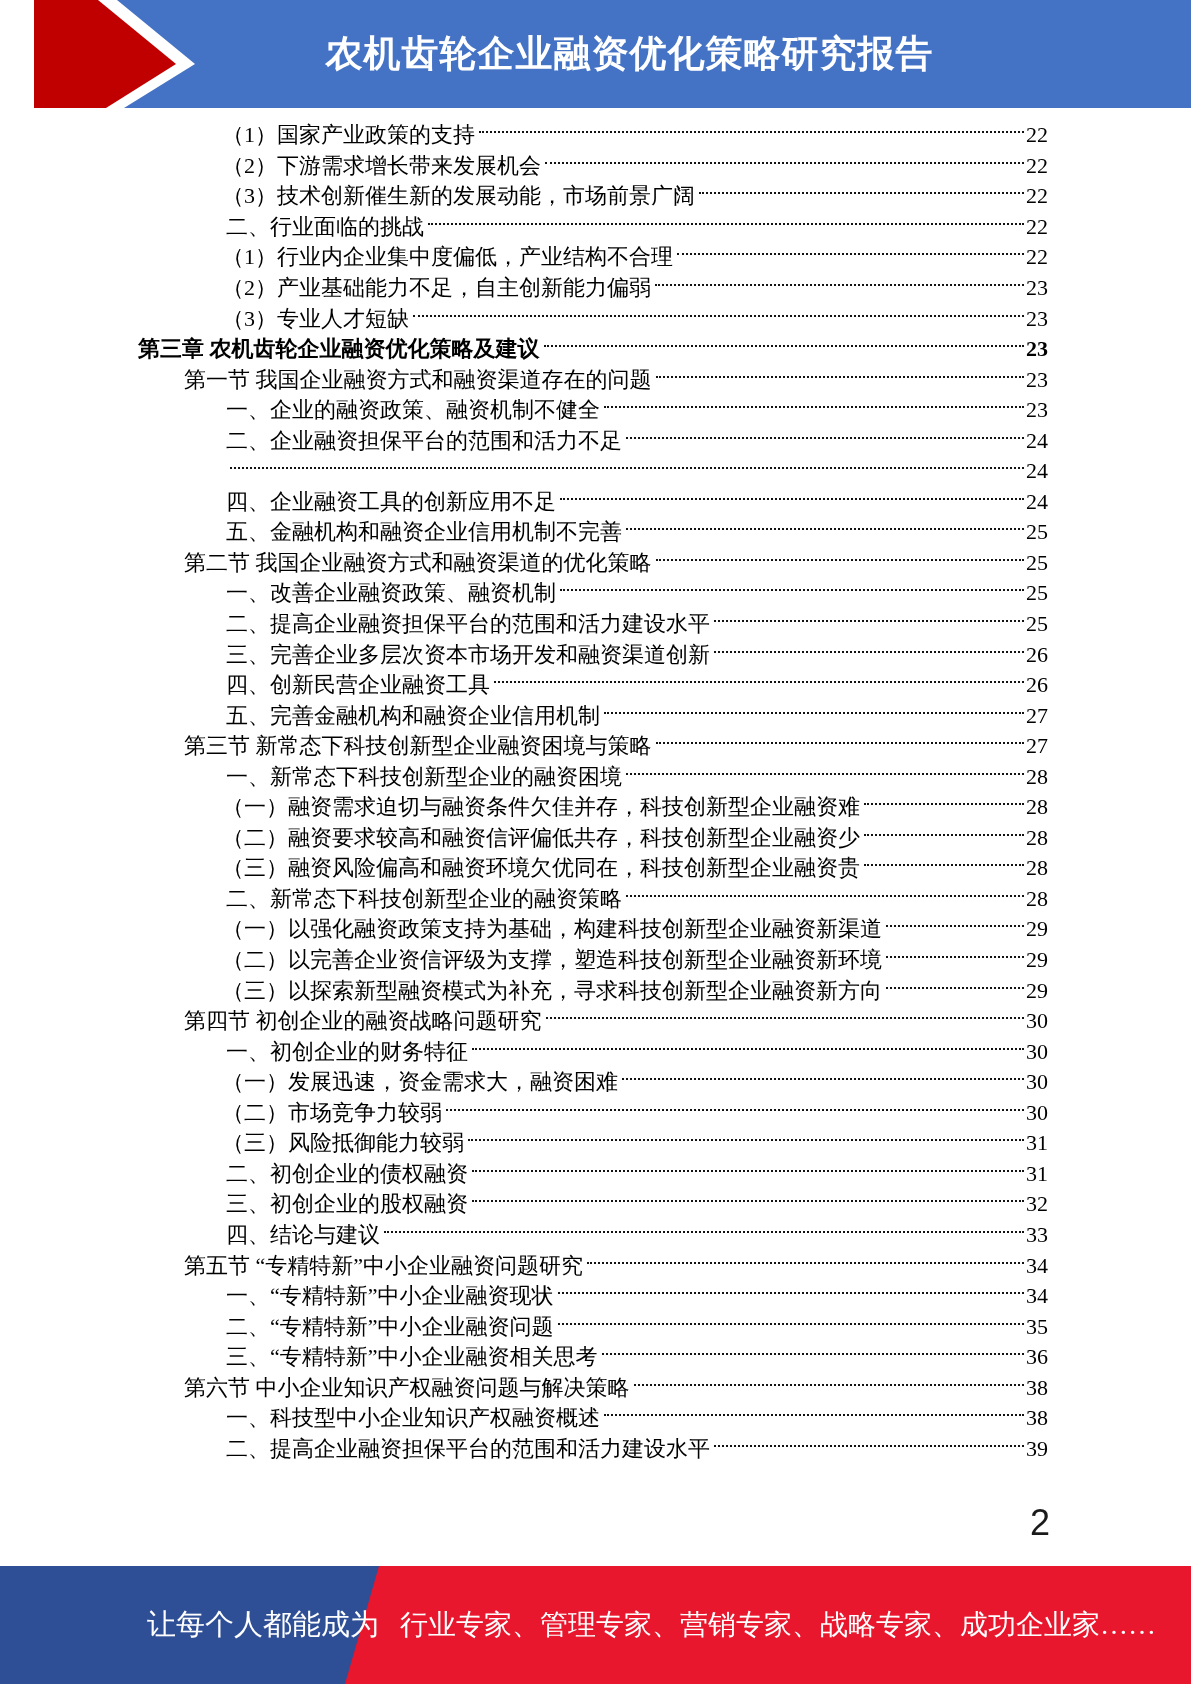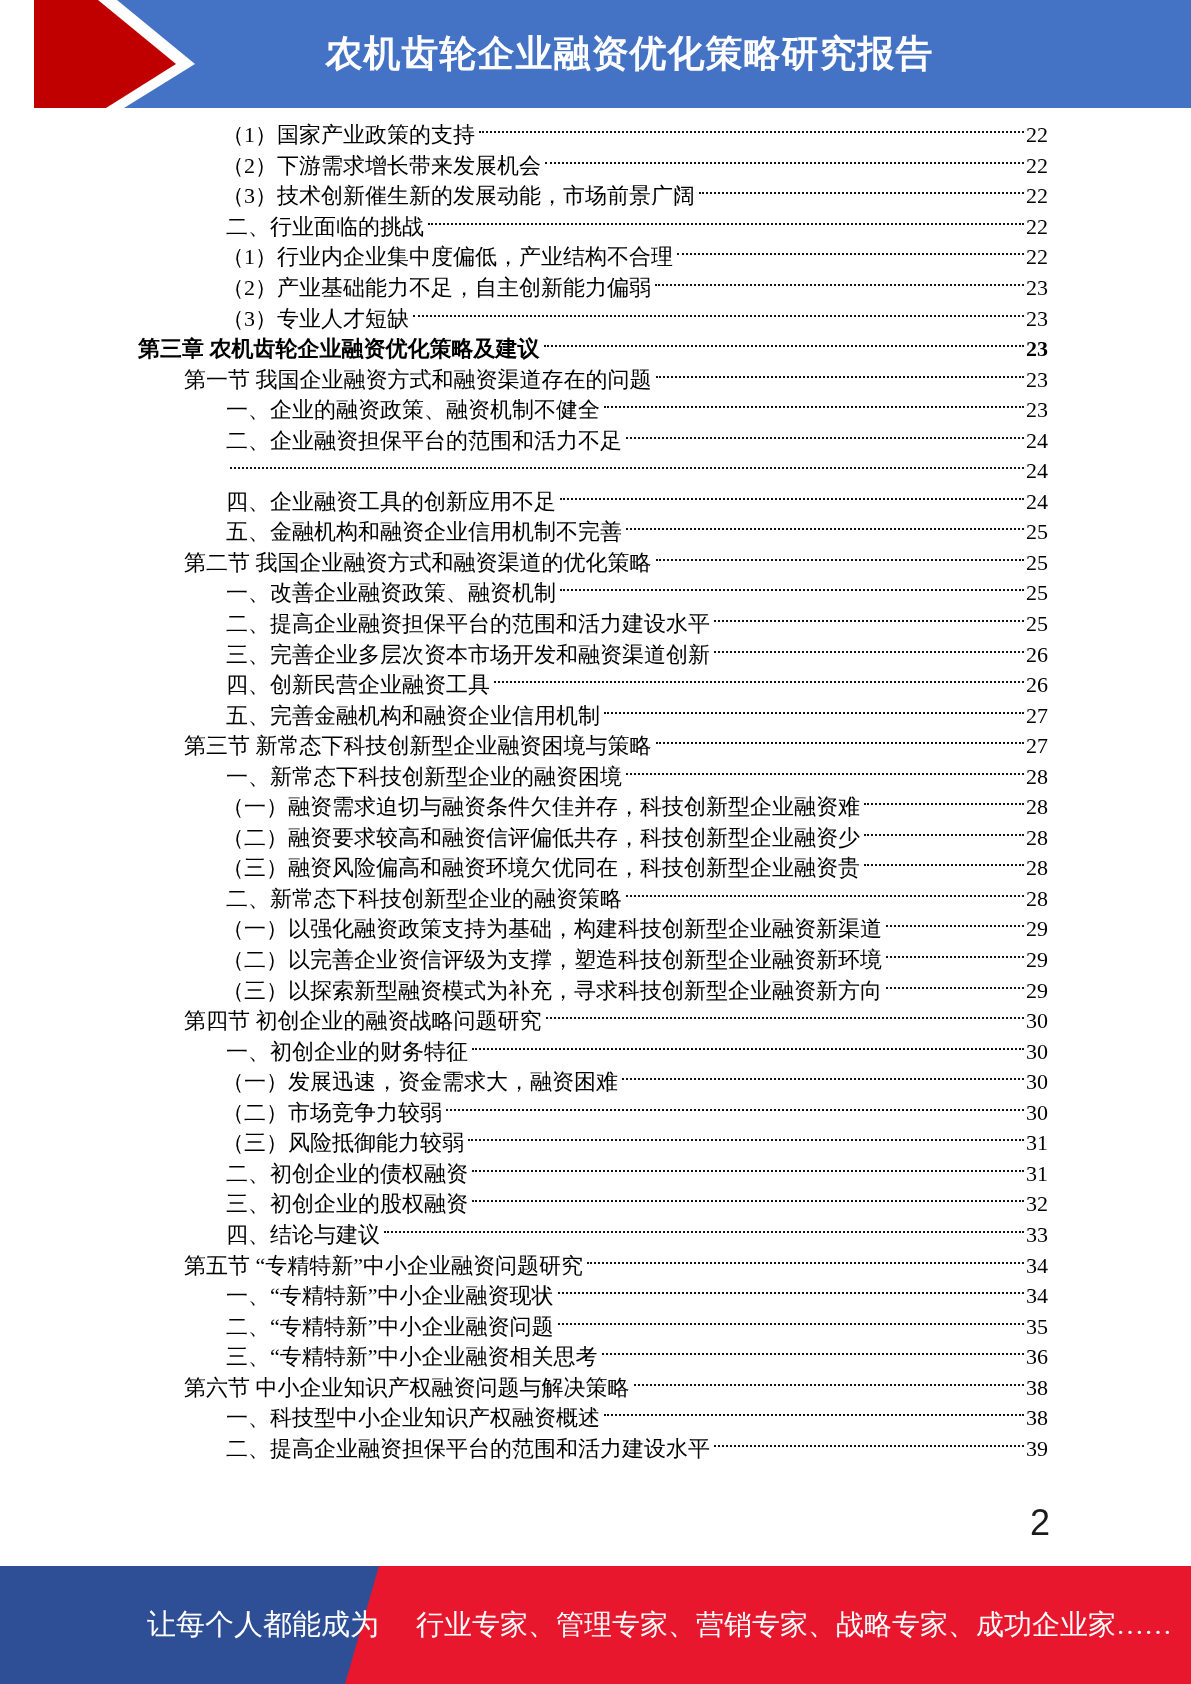--- a/index.html
+++ b/index.html
@@ -45,21 +45,21 @@
           font-size:36px;color:#1a1a1a;}
 
   
   .footer{position:absolute;left:0;top:1566px;width:1191px;height:118px;
           background:var(--footer-blue);}
   .footer-red{position:absolute;left:0;top:0;width:1191px;height:118px;
           background:var(--footer-red);
           clip-path:polygon(379px 0,1191px 0,1191px 118px,345px 118px);}
   .footer-left{position:absolute;left:147px;top:50%;transform:translateY(-50%);
           color:#ffffff;font-size:29px;white-space:nowrap;}
-  .footer-right{position:absolute;left:416px;top:50%;transform:translateY(-50%);
+  .footer-right{position:absolute;left:400px;top:50%;transform:translateY(-50%);
           color:#ffffff;font-size:28px;white-space:nowrap;}
 </style>
 </head>
 <body>
 
 <div class="header">
   <div class="arrow-wrap">
     <div class="arrow-white"></div>
     <div class="arrow-red"></div>
   </div>

